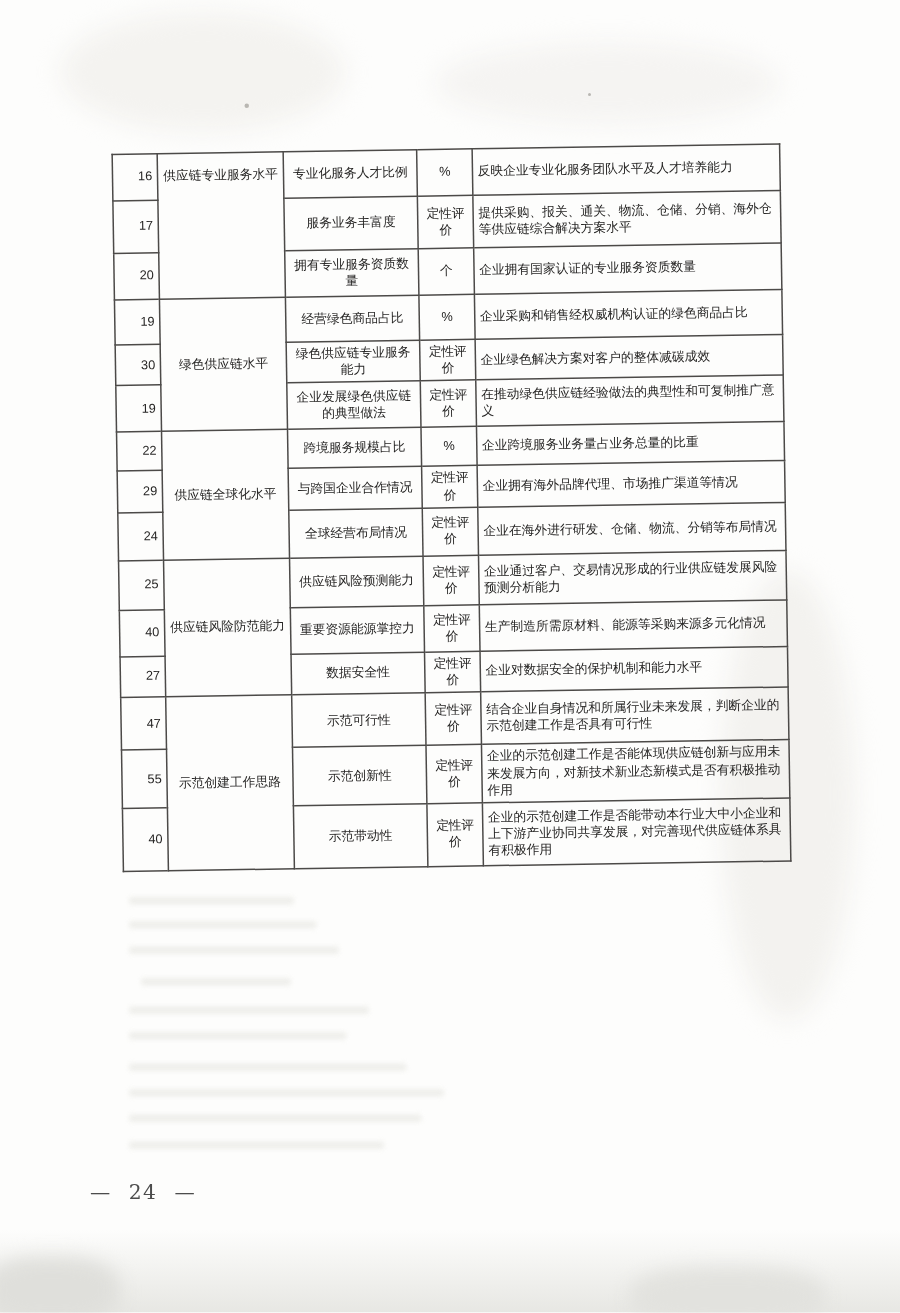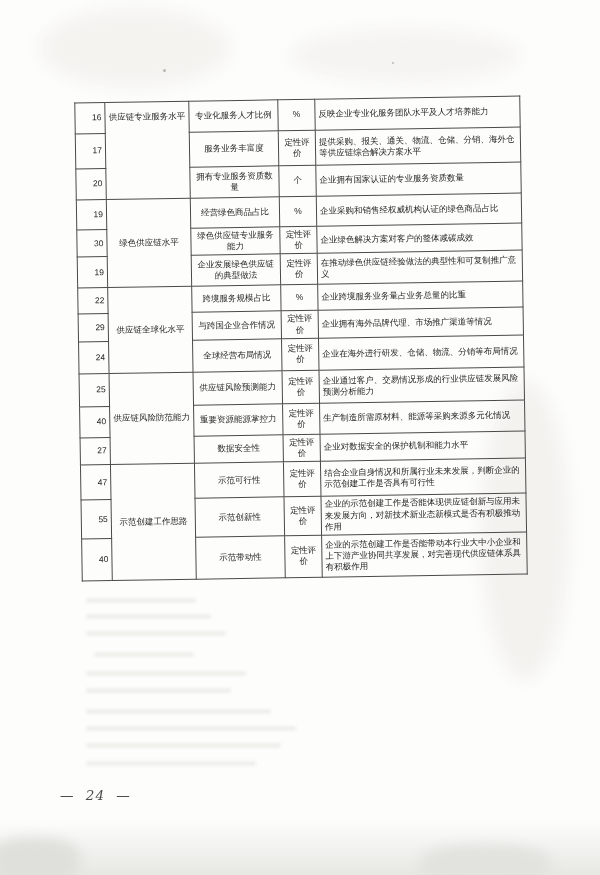--- a/index.html
+++ b/index.html
@@ -71,21 +71,21 @@
   td.c-cat.cat-top { vertical-align: top; padding-top: 9px; }
   td.c-ind  { text-align: center; font-size: 7.8px; padding: 2px 1px; }
   td.c-type { text-align: center; font-size: 8.2px; padding: 2px 0; letter-spacing: -0.2px; }
   td.c-desc { text-align: left; font-size: 8.2px; padding: 2px 3px; }
 
   
   .page-number {
     position: absolute; left: 60px; top: 787px;
     font-family: "DejaVu Serif", serif;
     font-size: 13.5px; color: #4c4c4c;
-    letter-spacing: 1px; word-spacing: 6px; font-style: italic;
+    letter-spacing: 1px; word-spacing: 6px;
   }
 </style>
 </head>
 <body>
 
 <div class="page">
 
   <span class="blob b1"></span>
   <span class="blob b2"></span>
   <span class="blob b3"></span>

